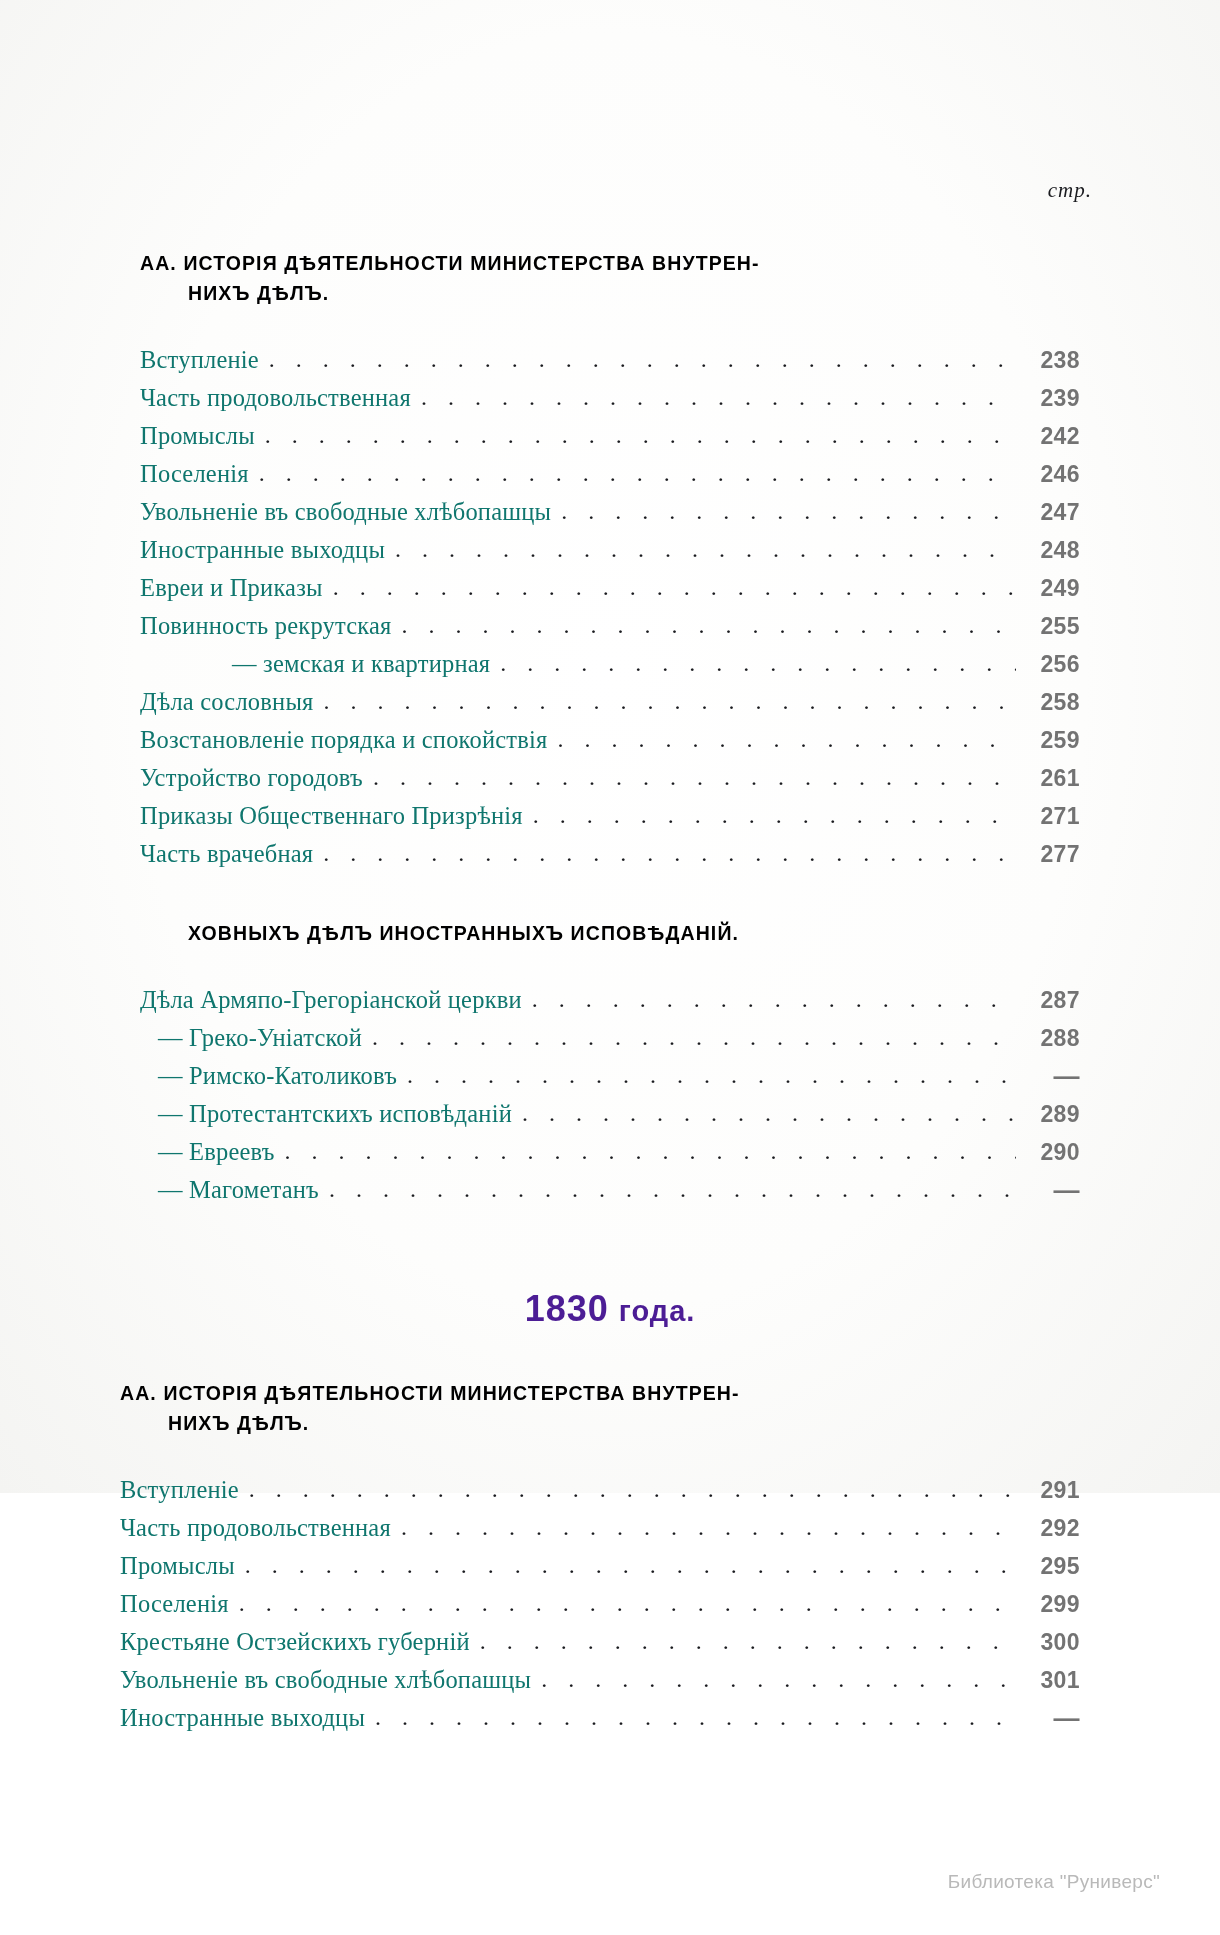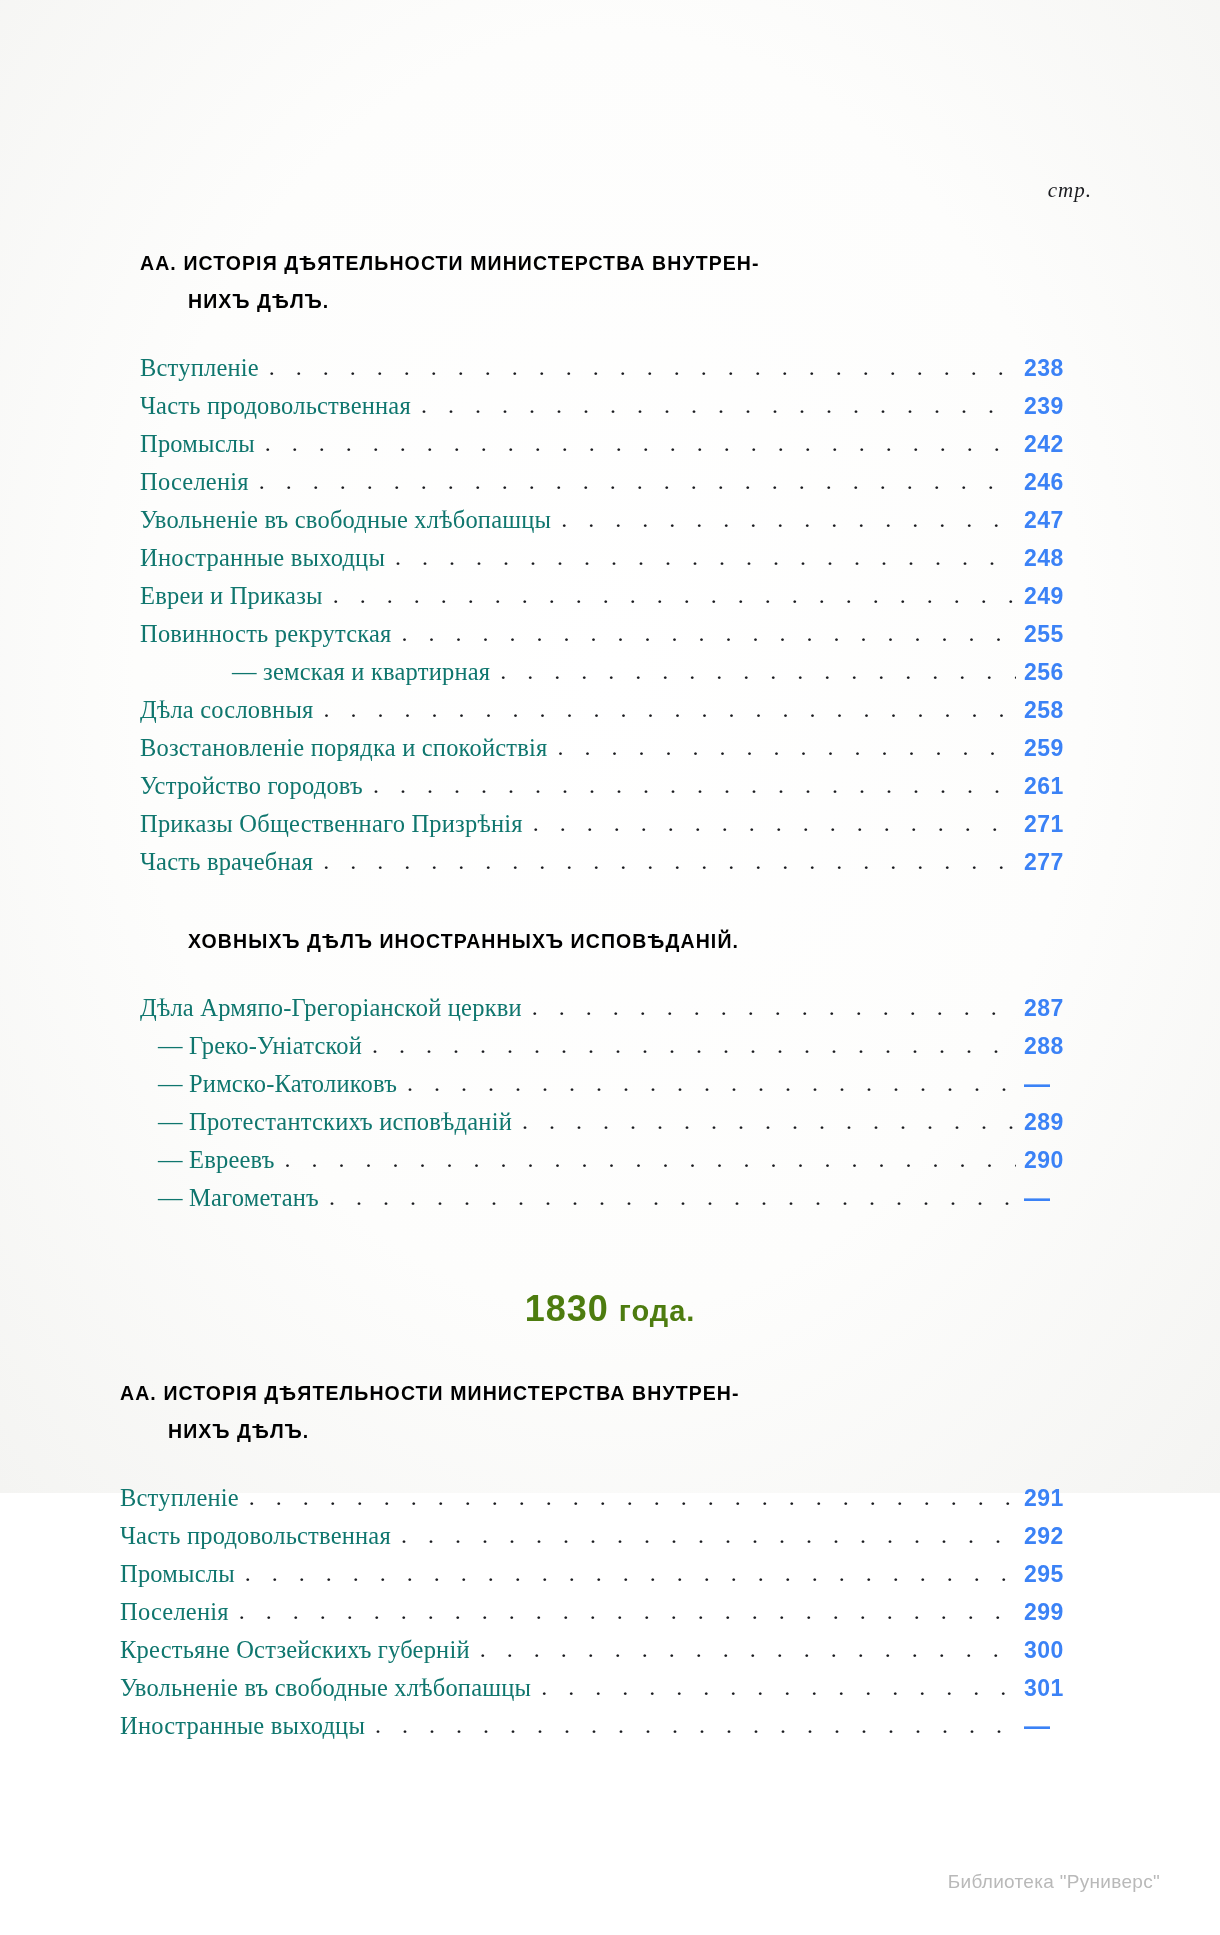--- a/index.html
+++ b/index.html
@@ -57,21 +57,20 @@
     font-weight: bold;
     font-size: 19.5px;
     letter-spacing: 1.1px;
     line-height: 1.55;
     color: #000000;
     text-transform: uppercase;
   }
   .section-heading .ind {
     display: block;
     padding-left: 48px;
-    margin-top: 8px;
   }
   .section-heading .first {
     display: block;
     padding-left: 0;
   }
 
   .toc {
     margin-top: 26px;
     font-size: 24px;
     line-height: 1.0;
@@ -104,25 +103,25 @@
     bottom: 1px;
     font-family: "Liberation Serif", serif;
     font-size: 24px;
     letter-spacing: 7.5px;
     color: #1a1b1f;
     white-space: nowrap;
   }
   .entry .page-no {
     flex: 0 0 auto;
     width: 56px;
-    text-align: left;
+    text-align: right;
     font-family: "Liberation Sans", sans-serif;
     font-weight: bold;
     font-size: 23px;
-    color: #3b82f6;
+    color: #737373;
     letter-spacing: 0.4px;
     padding-left: 8px;
   }
   .entry .page-no.dash {
     font-size: 26px;
     line-height: 0.9;
   }
   .entry.indent-dash .label {
     padding-left: 18px;
   }
@@ -132,21 +131,21 @@
 
   .year-title {
     position: absolute;
     left: 0;
     width: 1220px;
     text-align: center;
     font-family: "Liberation Sans", sans-serif;
     font-weight: bold;
     font-size: 34px;
     letter-spacing: 1px;
-    color: #4d7c0f;
+    color: #4c1d95;
   }
   .year-title .yr {
     font-size: 36px;
   }
   .year-title .goda {
     font-size: 29px;
     padding-left: 10px;
   }
 
   .watermark {

